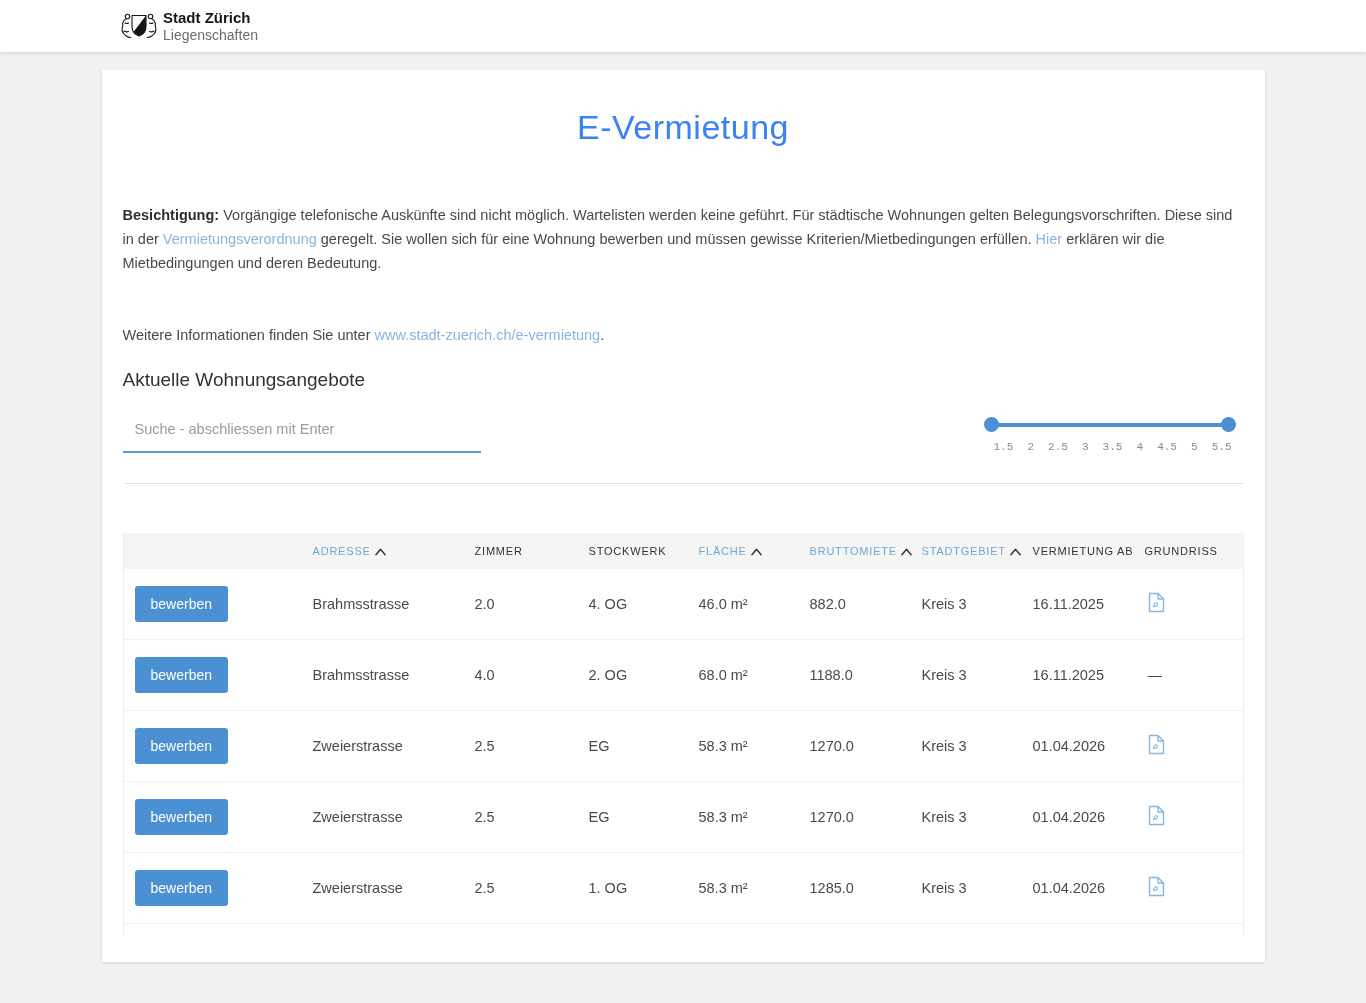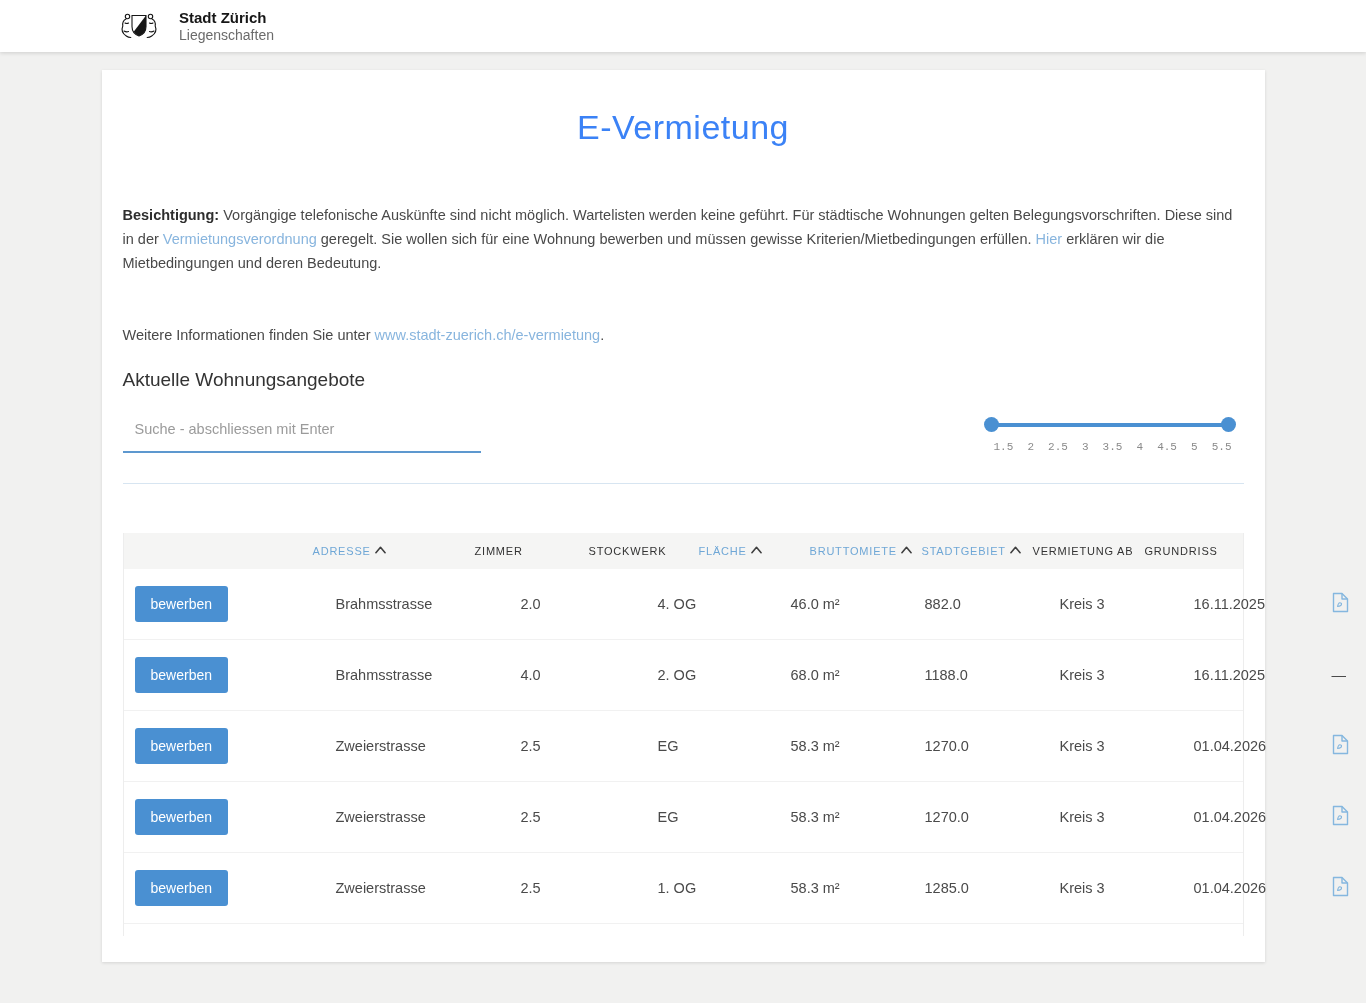--- a/index.html
+++ b/index.html
@@ -18,21 +18,21 @@
     color:#474747;
     overflow:hidden;
   }
   
   .topbar{
     background:#fff;height:52px;
     box-shadow:0 1px 4px rgba(0,0,0,.15);
     display:flex;align-items:center;
     position:relative;z-index:5;
   }
-  .brand{display:flex;align-items:center;gap:19px;margin-left:118px;}
+  .brand{display:flex;align-items:center;gap:3px;margin-left:118px;}
   .brand-text{display:flex;flex-direction:column;line-height:1.2;}
   .brand-title{font-weight:bold;font-size:15px;color:#161616;}
   .brand-subtitle{font-size:14px;color:#6b6b6b;}
   
   .card{
     width:1163px;min-height:871px;
     margin:18px auto 0;
     background:#fff;
     box-shadow:0 1px 3px rgba(0,0,0,.12);
     padding:30px 21px 26px;
@@ -74,24 +74,24 @@
   .table-wrap{
     margin-top:49px;
     border-left:1px solid #ededed;border-right:1px solid #ededed;
   }
   .grid-row{
     display:grid;
     grid-template-columns:186px 162px 114px 110px 111px 112px 111px 112px 1fr;
     align-items:center;
   }
   .thead{background:var(--head-bg);height:36px;font-size:11px;letter-spacing:.8px;color:#333;}
-  .th{display:flex;align-items:flex-start;gap:4px;padding-left:3px;white-space:nowrap;}
+  .th{display:flex;align-items:center;gap:4px;padding-left:3px;white-space:nowrap;}
   .th.sortable{color:var(--sort-head);cursor:pointer;}
   .th .sort-icon{display:inline-flex;margin-top:1px;}
-  .tbody .grid-row{height:71px;border-bottom:1px solid #f1f1f1;font-size:14.5px;color:#4a4a4a;gap:23px;}
+  .tbody .grid-row{height:71px;border-bottom:1px solid #f1f1f1;font-size:14.5px;color:#4a4a4a;}
   .cell{padding-left:3px;white-space:nowrap;}
   .cell-action{padding-left:11px;}
   .btn{
     background:var(--accent);color:#fff;border:none;border-radius:3px;
     padding:10px 16px;font-size:14px;cursor:pointer;
     font-family:"Liberation Sans",sans-serif;
   }
   .pdf-link{display:inline-flex;margin-left:3px;cursor:pointer;}
   .dash{color:#4a4a4a;margin-left:3px;}
   .table-bottom-space{height:12px;}

